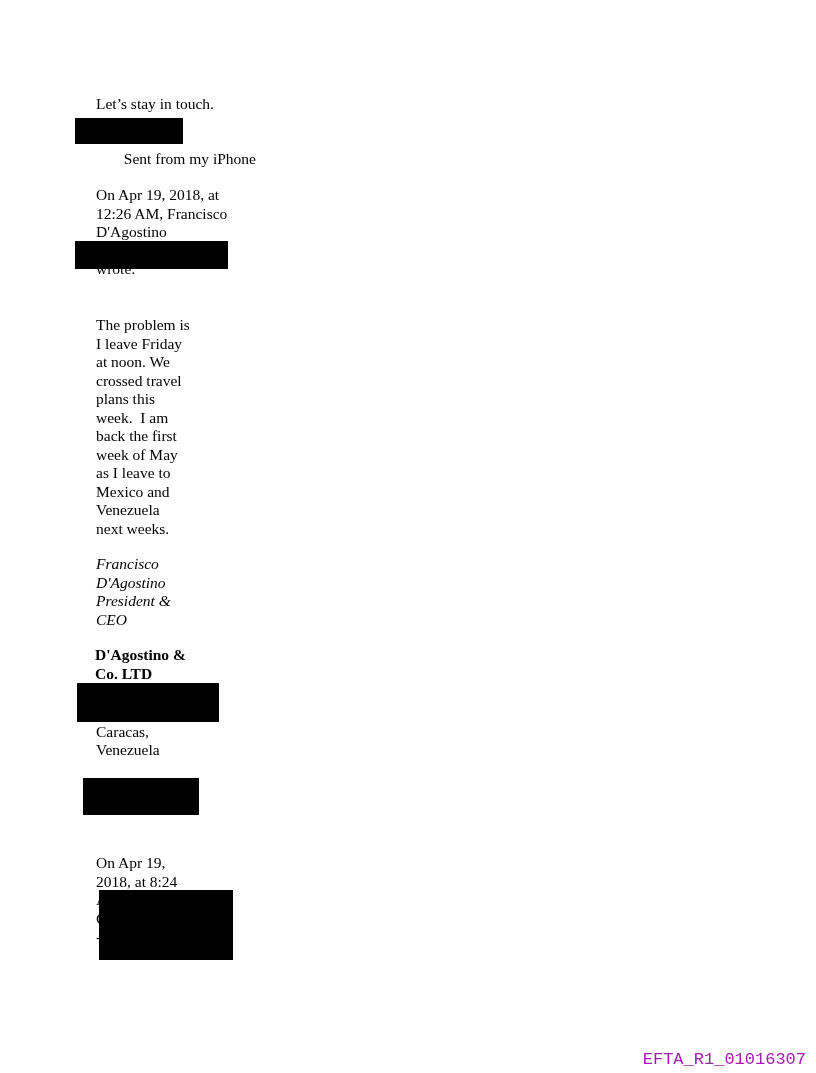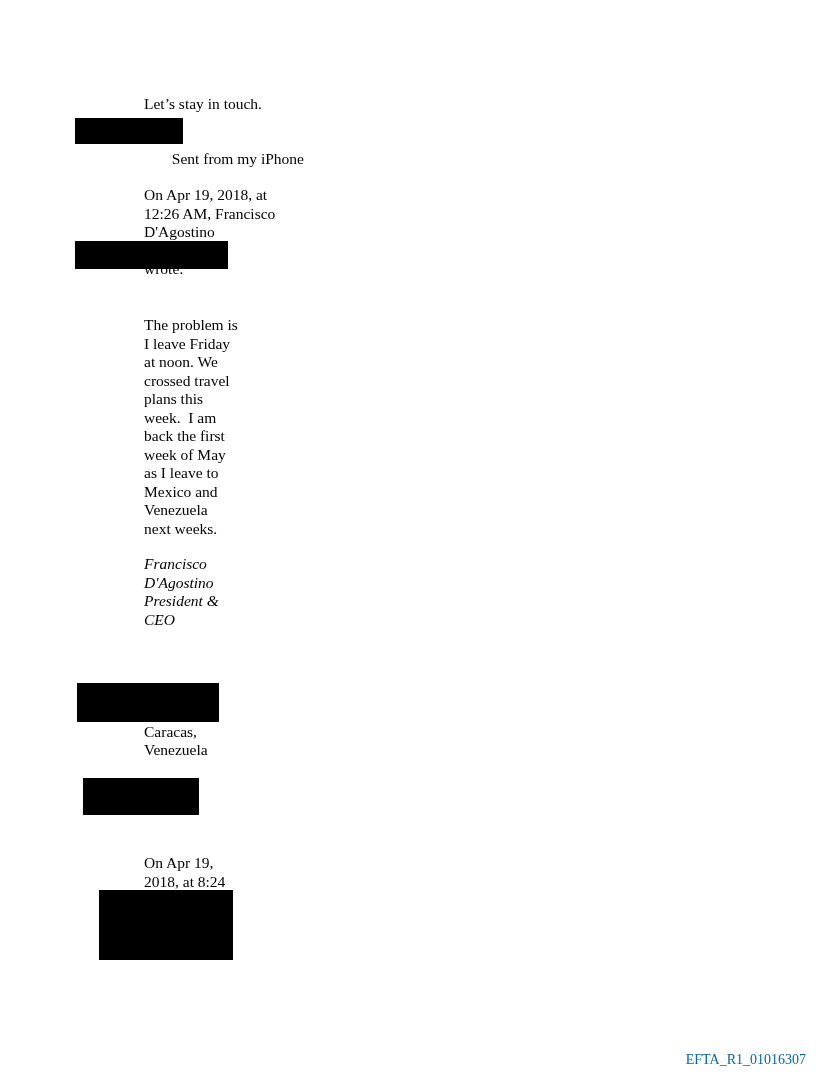--- a/index.html
+++ b/index.html
@@ -16,38 +16,37 @@
     font-family: "Liberation Serif", serif;
     color: #000000;
   }
   .txt {
     position: absolute;
     white-space: pre-wrap;
     font-size: 15.5px;
     line-height: 18.5px;
     width: 160px;
     z-index: 1;
-    margin-left: 48px;
   }
   .txt.bold {
     font-weight: bold;
   }
   .redaction {
     position: absolute;
     background: #000000;
     z-index: 5;
   }
   .bates {
     position: absolute;
     top: 1052px;
     right: 10px;
-    font-family: Liberation Serif, serif;
-    font-size: 14px;
+    font-family: Liberation Mono, monospace;
+    font-size: 17px;
     line-height: 16px;
-    color: #0369a1;
+    color: #a21caf;
     z-index: 1;
   }
   
   .closing-line        { left: 96px; top: 95px; }
   .sent-from-line      { left: 96px; top: 150px; text-align: right; }
   .quote-header-1      { left: 96px; top: 186px; }
   .message-body        { left: 96px; top: 316px; }
   .signature-name      { left: 96px; top: 555px; font-style: italic; }
   .signature-company   { left: 95px; top: 646px; }
   .signature-address   { left: 96px; top: 704px; }
@@ -88,20 +87,22 @@
 as I leave to
 Mexico and
 Venezuela
 next weeks.</div>
 
   <div class="txt signature-name">Francisco
 D'Agostino
 President &amp;
 CEO</div>
 
+  <div class="txt bold signature-company">D'Agostino &amp;
+Co. LTD</div>
 
   <div class="redaction redaction-3"></div>
 
   <div class="txt signature-address">PH
 Caracas,
 Venezuela</div>
 
   <div class="redaction redaction-4"></div>
 
   <div class="txt quote-header-2">On Apr 19,

